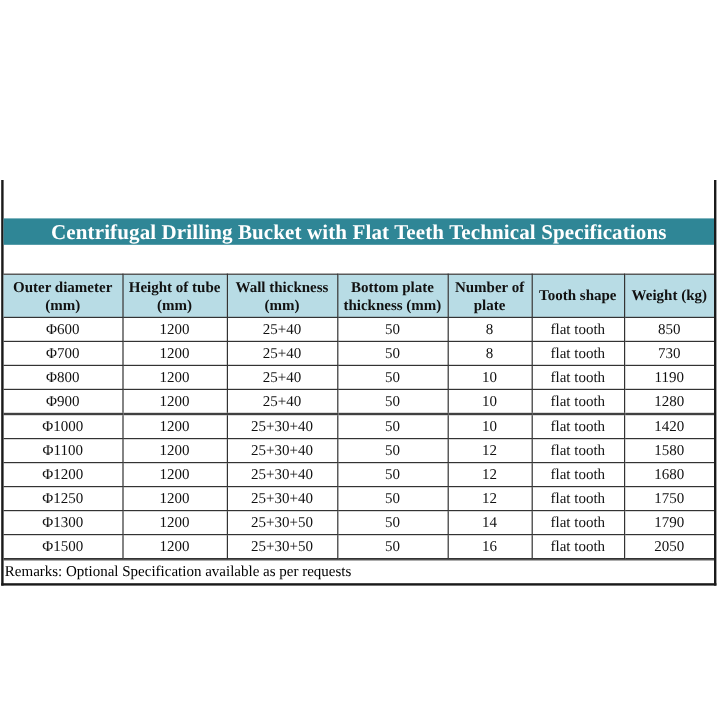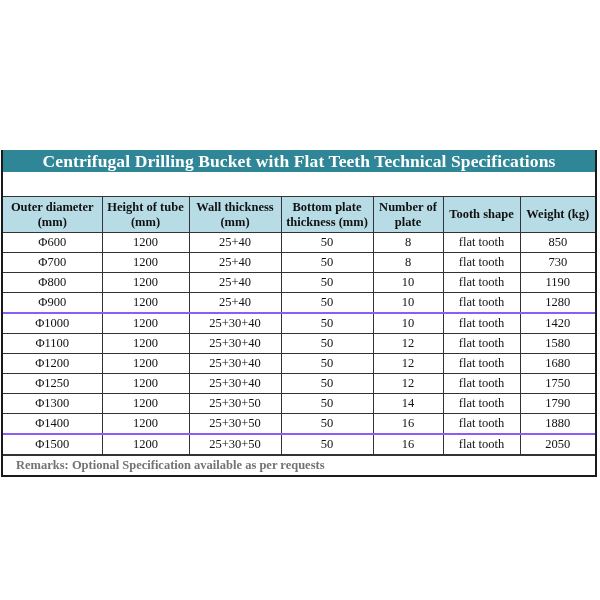--- a/index.html
+++ b/index.html
@@ -5,33 +5,34 @@
   html, body { margin: 0; padding: 0; background: #ffffff; }
   body { width: 600px; height: 600px; position: relative; overflow: hidden; font-family: "Liberation Serif", serif; }
   .wrap {
     position: absolute; left: 1px; top: 150px; width: 596px;
     border: 2px solid #1a1a1a; border-top: none; box-sizing: border-box;
   }
   .title-bar {
     background: #2f8696; color: #ffffff; font-weight: bold;
     font-size: 17.5px; text-align: center; height: 22px; line-height: 22px;
     letter-spacing: 0.1px;
+    margin-top: 32px;
   }
   table { border-collapse: collapse; width: 100%; table-layout: fixed; margin-top: 24px; }
   th, td { border: 1px solid #333; text-align: center; color: #111; padding: 0; }
   th {
     background: #b8dce5; font-weight: bold; font-size: 12.5px; line-height: 15px; height: 35px;
   }
   td { font-size: 12.5px; height: 19px; line-height: 19px; }
-  tr.row-sep td { border-bottom: 2px solid #8b5cf6; }
+  tr.row-sep td { border-bottom: 2px solid #404040; }
   table tr > *:first-child { border-left: none; }
   table tr > *:last-child { border-right: none; }
   .remarks {
-    color: #737373; font-weight: bold; font-size: 12.5px; height: 19px; line-height: 19px;
-    padding-left: 13px; border-top: 1px solid #333;
+    color: #000000; font-weight: normal; font-size: 12.5px; height: 19px; line-height: 19px;
+    padding-left: 1px; border-top: 1px solid #333;
   }
 </style>
 </head>
 <body>
 
 <div class="wrap">
   <div class="title-bar">Centrifugal Drilling Bucket with Flat Teeth Technical Specifications</div>
   <table>
     <colgroup>
       <col style="width:99px">
@@ -128,29 +129,20 @@
         </tr>
         <tr>
           <td>Φ1300</td>
           <td>1200</td>
           <td>25+30+50</td>
           <td>50</td>
           <td>14</td>
           <td>flat tooth</td>
           <td>1790</td>
         </tr>
-        <tr class="row-sep">
-          <td>Φ1400</td>
-          <td>1200</td>
-          <td>25+30+50</td>
-          <td>50</td>
-          <td>16</td>
-          <td>flat tooth</td>
-          <td>1880</td>
-        </tr>
         <tr>
           <td>Φ1500</td>
           <td>1200</td>
           <td>25+30+50</td>
           <td>50</td>
           <td>16</td>
           <td>flat tooth</td>
           <td>2050</td>
         </tr>
       </tbody>

